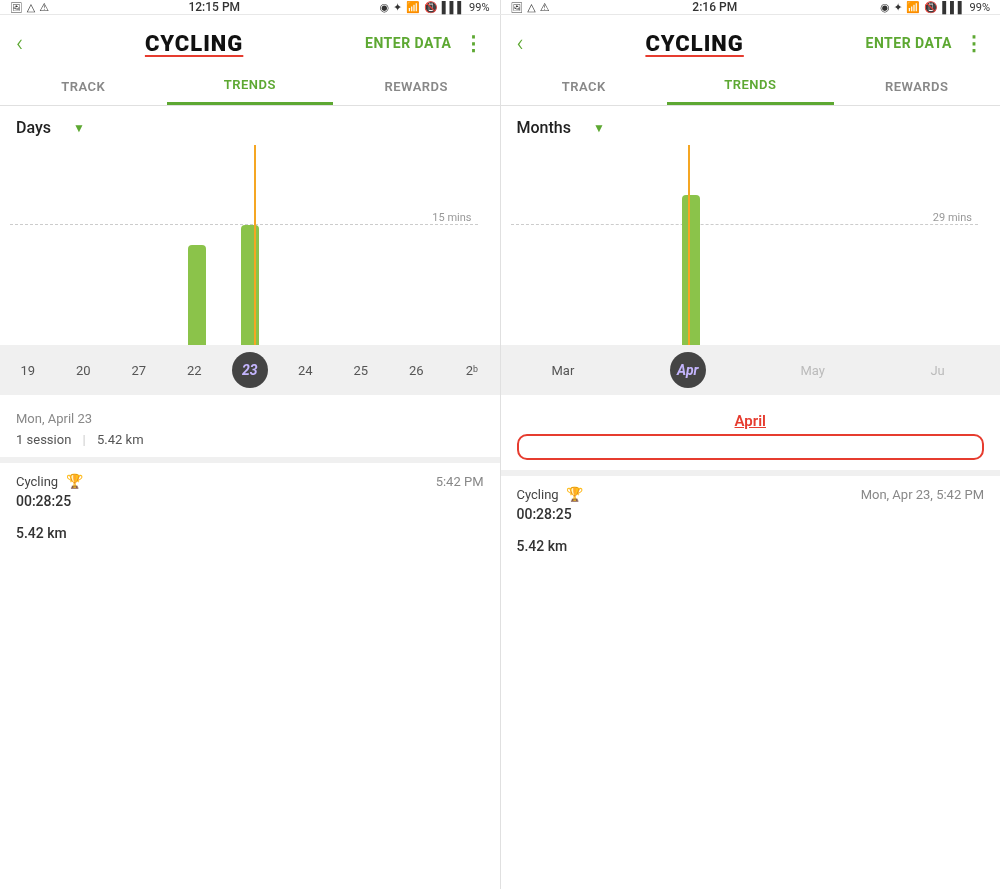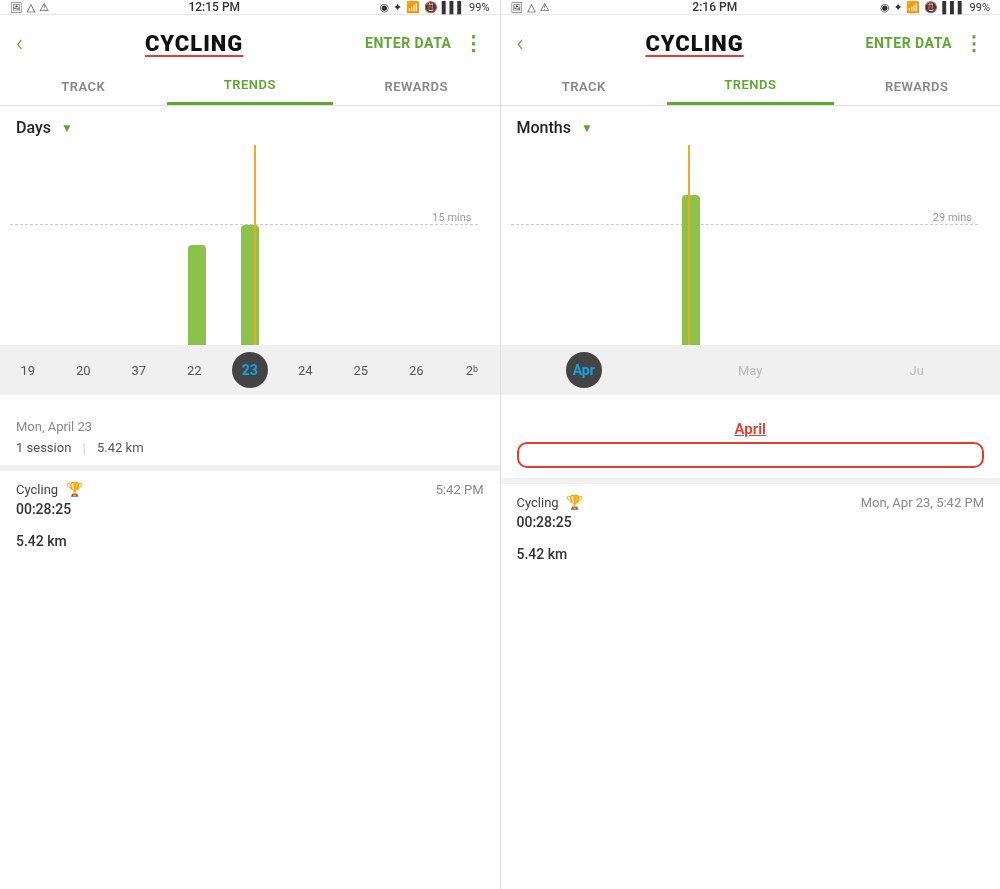--- a/index.html
+++ b/index.html
@@ -124,21 +124,21 @@
 
     
     .chart-section {
       background: #fff;
       padding: 12px 10px 0;
       flex-shrink: 0;
     }
     .period-selector {
       display: flex;
       align-items: center;
-      gap: 10px;
+      gap: 22px;
       font-size: 16px;
       font-weight: 500;
       color: #222;
       padding: 0 6px 8px;
     }
     .dropdown-arrow {
       color: #5da832;
       font-size: 12px;
     }
 
@@ -202,36 +202,36 @@
       flex: 1;
       display: flex;
       align-items: center;
       justify-content: center;
       height: 100%;
       font-size: 13px;
       color: #555;
     }
     .x-item-circle {
       background: #444;
-      color: #0ea5e9;
+      color: #c4b5fd;
       border-radius: 50%;
       width: 36px;
       height: 36px;
       display: flex;
       align-items: center;
       justify-content: center;
       font-size: 14px;
       font-weight: 700;
+      font-style: italic;
     }
 
     
     .stats-section {
-      padding: 4px 16px 10px;
-      background: #fff;
-      margin-top: 20px;
+      padding: 16px 16px 10px;
+      background: #fff;
     }
     .stats-date {
       font-size: 13px;
       color: #888;
       margin-bottom: 6px;
     }
     .stats-date.centered {
       text-align: center;
       color: #e63c2f;
       text-decoration: underline;
@@ -418,21 +418,21 @@
     </div>
 
     <div class="x-axis-wrapper">
       <div class="x-item">
           <span>19</span>
         </div>
       <div class="x-item">
           <span>20</span>
         </div>
       <div class="x-item">
-          <span>37</span>
+          <span>27</span>
         </div>
       <div class="x-item">
           <span>22</span>
         </div>
       <div class="x-item">
         <div class="x-item-circle">23</div>
       </div>
       <div class="x-item">
           <span>24</span>
         </div>
@@ -519,20 +519,23 @@
             <div class="bar-wrapper">
               <div class="bar green" style="height:0px;"></div>
             </div>
           </div>
         </div>
       </div>
     </div>
 
     <div class="x-axis-wrapper">
       <div class="x-item">
+          <span>Mar</span>
+        </div>
+      <div class="x-item">
         <div class="x-item-circle">Apr</div>
       </div>
       <div class="x-item" style="color:#bbb;">
           <span>May</span>
         </div>
       <div class="x-item" style="color:#bbb;">
           <span>Ju</span>
         </div>
     </div>
 

